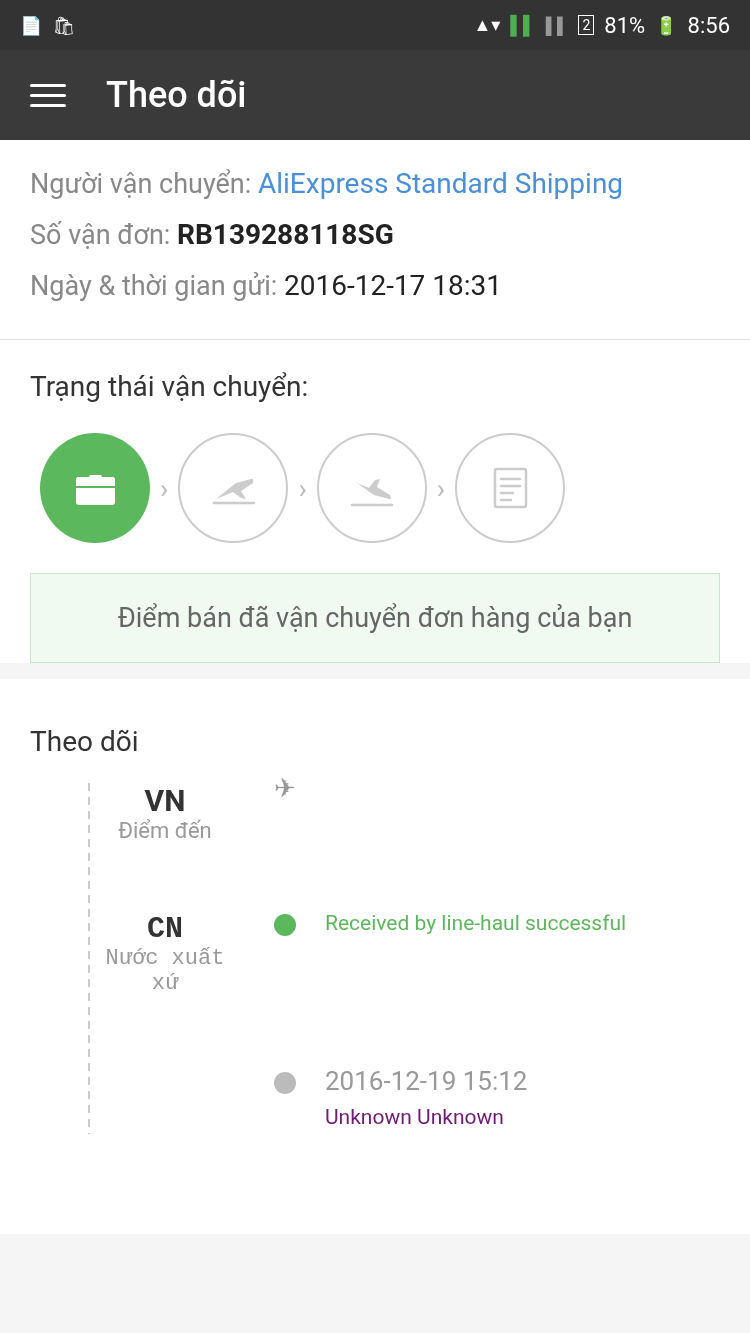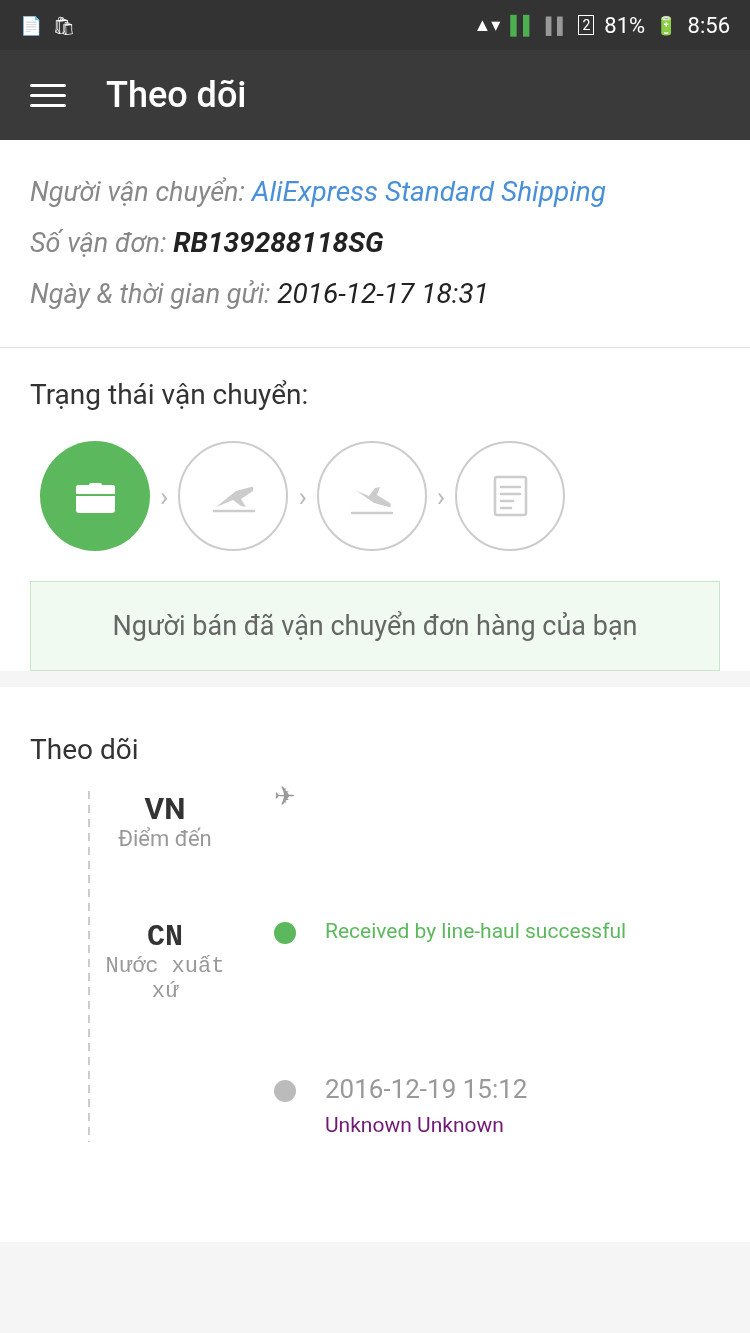--- a/index.html
+++ b/index.html
@@ -64,23 +64,22 @@
       font-weight: 500;
     }
 
     
     .content {
       background: #fff;
     }
 
     
     .info-section {
-      padding: 30px 30px 25px 30px;
-      background: #fff;
-      font-style: italic;
+      padding: 22px 30px 25px 30px;
+      background: #fff;
     }
     .info-row {
       font-size: 27px;
       color: #666;
       line-height: 1.6;
       margin-bottom: 6px;
     }
     .info-row .label { color: #888; }
     .info-row .value-blue { color: #4a90d9; font-size: 28px; }
     .info-row .value-bold { color: #222; font-weight: bold; font-size: 28px; }
@@ -342,21 +341,21 @@
         <svg viewBox="0 0 55 55" fill="none">
           <rect x="12" y="8" width="31" height="38" rx="2" fill="none" stroke="#ccc" stroke-width="2.5"></rect>
           <line x1="18" y1="18" x2="37" y2="18" stroke="#ccc" stroke-width="2.5" stroke-linecap="round"></line>
           <line x1="18" y1="25" x2="37" y2="25" stroke="#ccc" stroke-width="2.5" stroke-linecap="round"></line>
           <line x1="18" y1="32" x2="30" y2="32" stroke="#ccc" stroke-width="2.5" stroke-linecap="round"></line>
           <line x1="18" y1="39" x2="28" y2="39" stroke="#ccc" stroke-width="2.5" stroke-linecap="round"></line>
         </svg>
       </div>
     </div>
 
-    <div class="status-message">Người bán đã vận chuyển đơn hàng của bạn</div>
+    <div class="status-message">Điểm bán đã vận chuyển đơn hàng của bạn</div>
   </div>
 
   <div style="height:16px; background:#f5f5f5;"></div>
 
   <div class="tracking-section">
     <div class="tracking-title">Theo dõi</div>
 
     <div class="timeline">
       <div class="timeline-line"></div>
 

